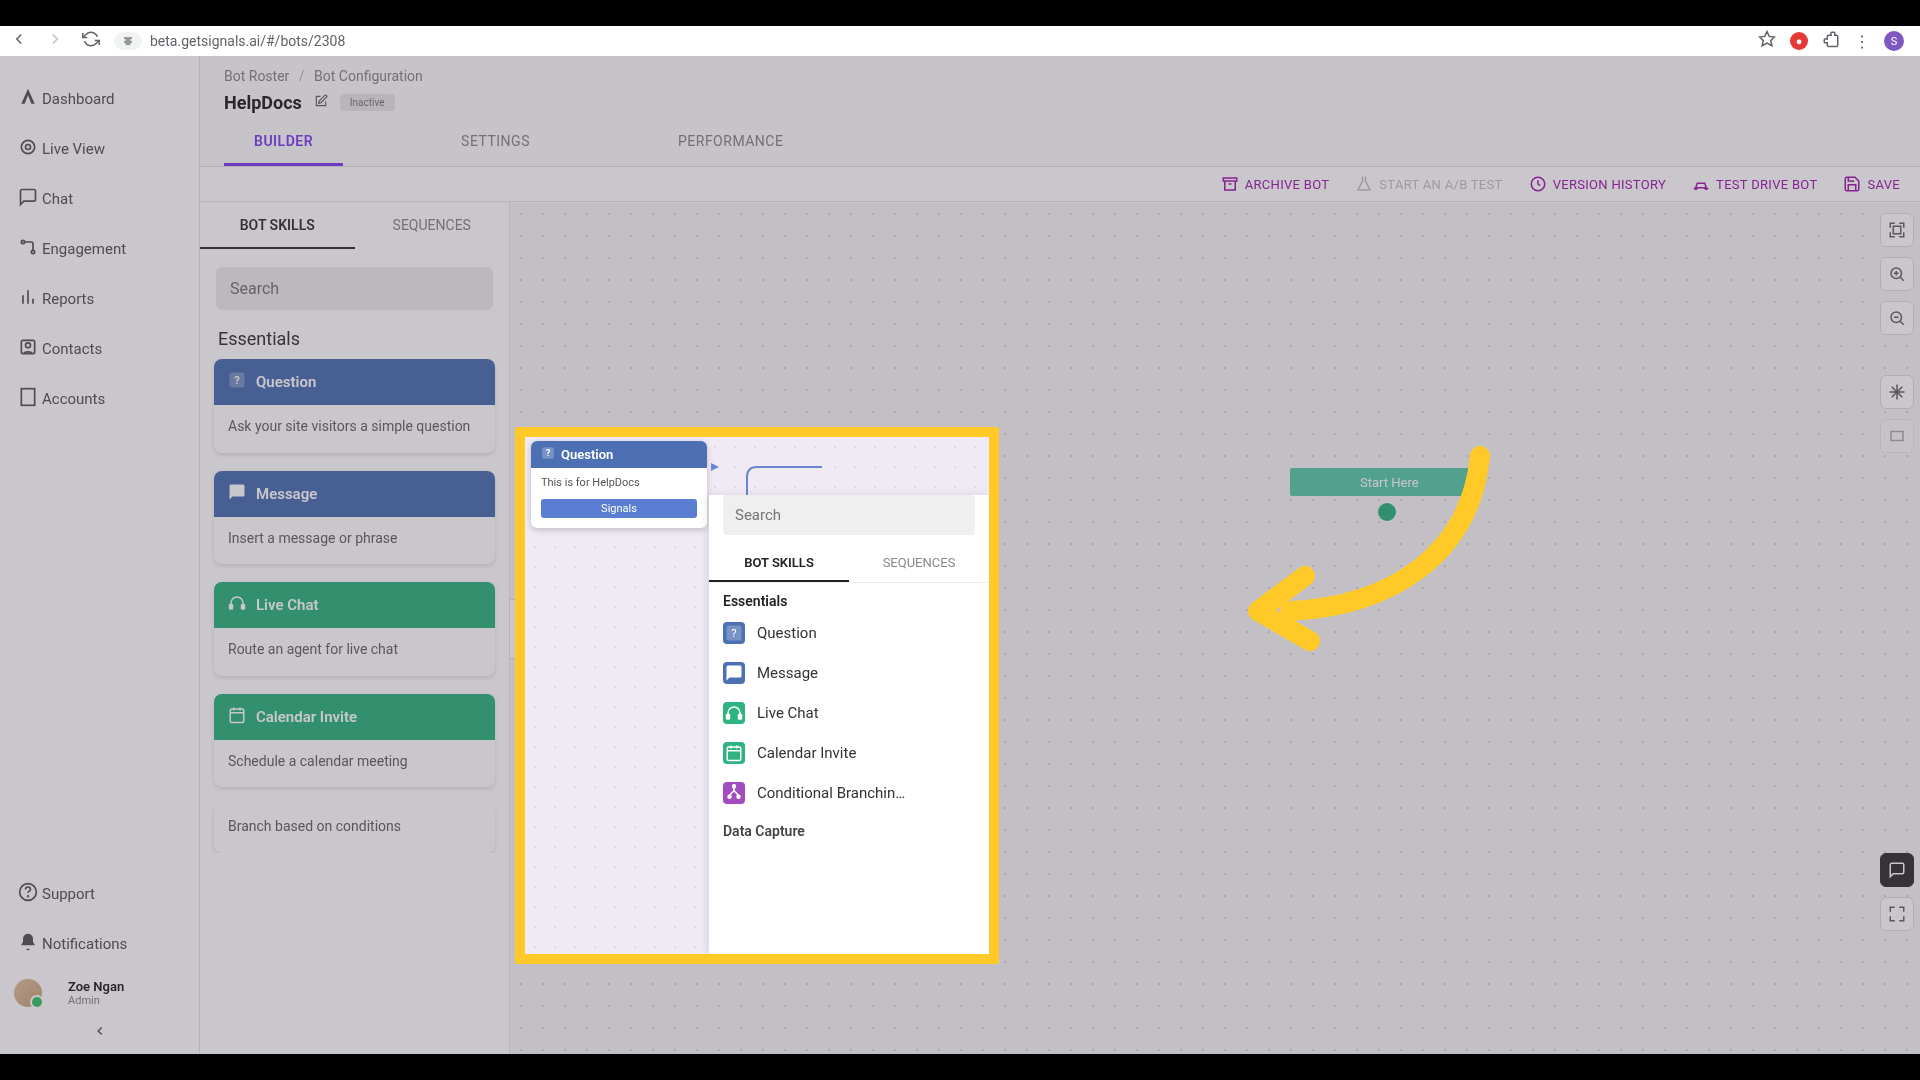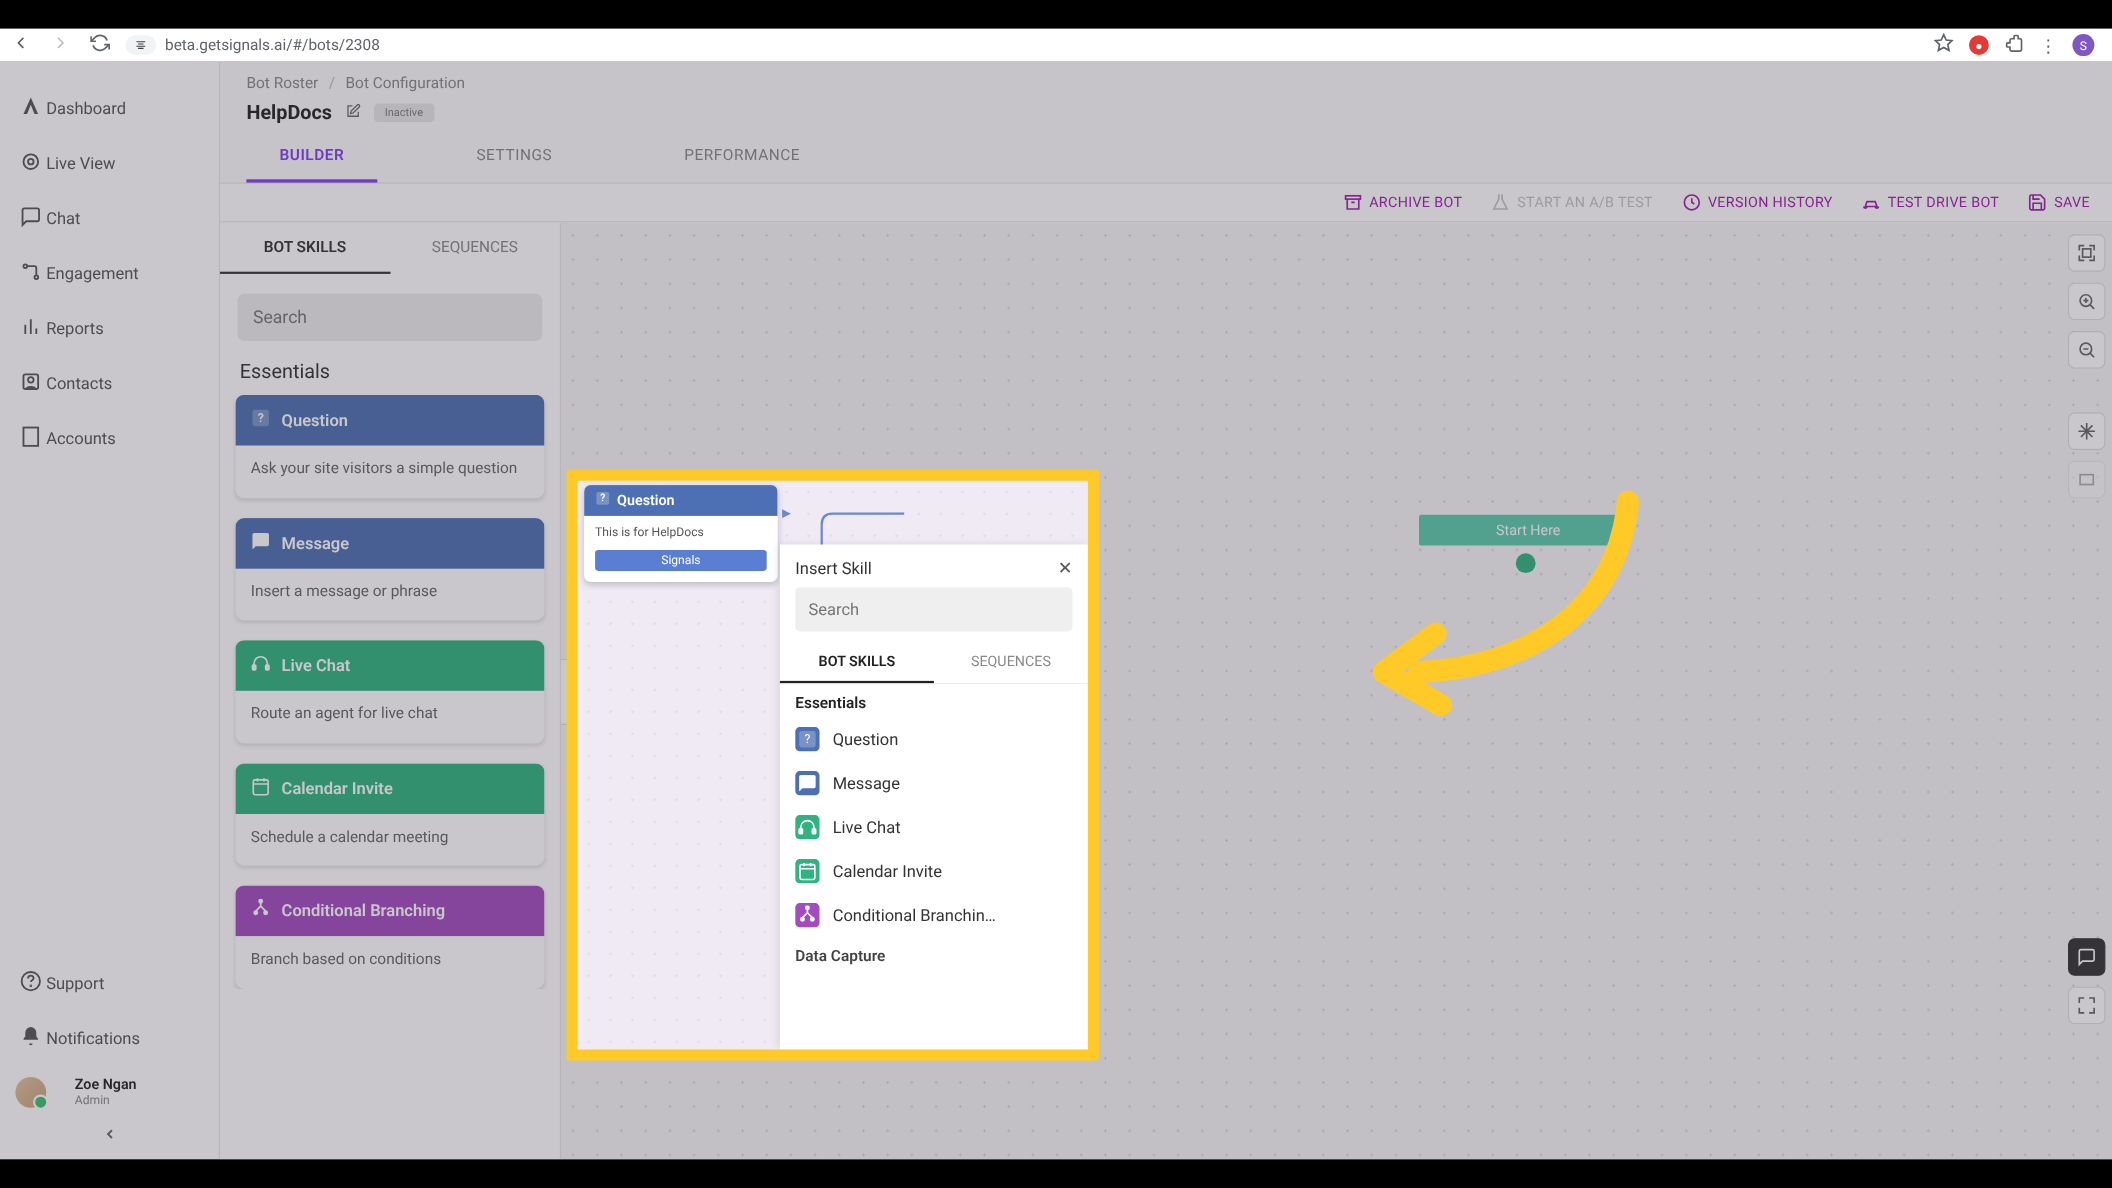--- a/index.html
+++ b/index.html
@@ -28,21 +28,21 @@
 .sidebar .user .meta .role { font-size: 11px; color: #888; }
 .sidebar .collapse-chevron { text-align: center; padding: 6px 0 12px; color: #666; cursor: pointer; }
 
 .main { position: absolute; left: 200px; right: 0; top: 0; bottom: 0; background: #fbfbfb; }
 .breadcrumb { padding: 12px 24px 4px; font-size: 14px; color: #888; }
 .breadcrumb .sep { margin: 0 6px; color: #bbb; }
 .title-row { display: flex; align-items: center; gap: 12px; padding: 4px 24px 8px; }
 .title-row .title { font-size: 18px; font-weight: 700; color: #222; }
 .title-row .edit { color: #666; cursor: pointer; }
 .title-row .badge { background: #e7e7e7; color: #7a7a7a; border-radius: 4px; padding: 3px 10px; font-size: 10px; }
-.tabs { display: flex; gap: 60px; padding: 0 24px; border-bottom: 1px solid #e2e2e2; }
+.tabs { display: flex; gap: 88px; padding: 0 24px; border-bottom: 1px solid #e2e2e2; }
 .tabs .tab { padding: 12px 30px 14px; font-size: 14px; color: #888; letter-spacing: 0.5px; cursor: pointer; }
 .tabs .tab.active { color: #7e3ff2; border-bottom: 3px solid #7e3ff2; font-weight: 600; }
 
 .toolbar { display: flex; justify-content: flex-end; gap: 26px; padding: 8px 20px; border-bottom: 1px solid #e8e8e8; background: #fff; }
 .toolbar .titem { display: flex; align-items: center; gap: 6px; font-size: 13px; color: #a21caf; letter-spacing: 0.3px; cursor: pointer; }
 .toolbar .titem.disabled { color: #c3c3c3; text-align: right; }
 
 .workspace { position: absolute; top: 147px; left: 0; right: 0; bottom: 0; display: flex; }
 .skill-panel { width: 310px; background: #fff; border-right: 1px solid #e6e6e6; display: flex; flex-direction: column; }
 .skill-panel .ptabs { display: flex; }
@@ -334,29 +334,20 @@
                     <rect x="3" y="4" width="18" height="18" rx="2" fill="none"></rect>
                     <line x1="3" y1="9" x2="21" y2="9"></line>
                     <line x1="8" y1="2" x2="8" y2="6"></line>
                     <line x1="16" y1="2" x2="16" y2="6"></line>
                   </svg></span>
                 <span>Calendar Invite</span>
               </div>
               <div class="sc-desc">Schedule a calendar meeting</div>
             </div>
             <div class="skill-card">
-              <div class="sc-head sc-purple">
-                <span><svg width="18" height="18" viewBox="0 0 24 24" fill="none" stroke="#fff" stroke-width="2">
-                    <path d="M12 3v6M12 9l-6 6M12 9l6 6"></path>
-                    <circle cx="12" cy="3" r="2" fill="#fff"></circle>
-                    <circle cx="6" cy="17" r="2" fill="#fff"></circle>
-                    <circle cx="18" cy="17" r="2" fill="#fff"></circle>
-                  </svg></span>
-                <span>Conditional Branching</span>
-              </div>
               <div class="sc-desc">Branch based on conditions</div>
             </div>
           </div>
       </div>
 
       <div class="canvas">
         <div class="collapse-handle">
           <svg width="12" height="12" viewBox="0 0 24 24" fill="none" stroke="currentColor" stroke-width="3">
               <path d="M15 18l-6-6 6-6"></path>
             </svg>
@@ -429,24 +420,20 @@
       </div>
       <div class="qn-body">This is for HelpDocs</div>
       <div class="qn-btn">Signals</div>
     </div>
     <svg class="hb-connector" viewBox="0 0 120 70">
       <path d="M115 10 L50 10 Q40 10 40 20 L40 60" fill="none" stroke="#6b87d1" stroke-width="2"></path>
       <path d="M8 10 L0 6 L0 14 Z" fill="#6b87d1" transform="translate(4,0)"></path>
     </svg>
 
     <div class="insert-panel">
-      <div class="ip-head">
-        <span class="t">Insert Skill</span>
-        <span class="close">✕</span>
-      </div>
       <div class="ip-search">
         <input type="text" placeholder="Search" style="">
       </div>
       <div class="ip-tabs">
         <div class="ipt active">BOT SKILLS</div>
         <div class="ipt">SEQUENCES</div>
       </div>
       <div class="ip-section">Essentials</div>
       <div class="ip-list" id="ip-list">
           <div class="ip-item">

